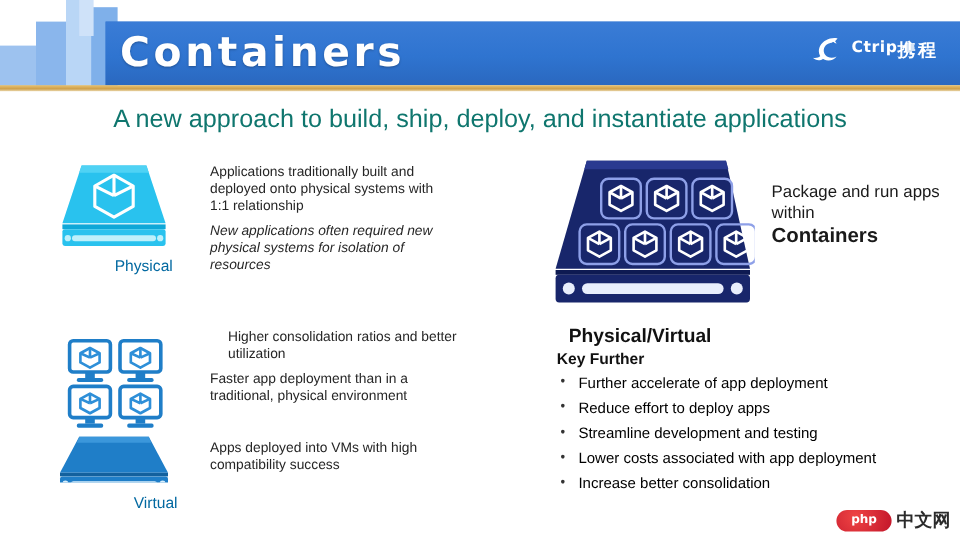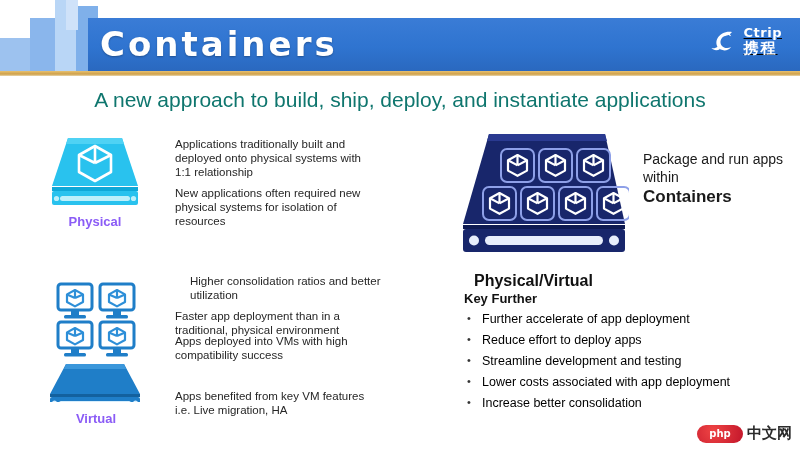--- a/index.html
+++ b/index.html
@@ -55,21 +55,21 @@
     background: linear-gradient(180deg,#e8c271 0%, #cfa049 60%, #e9d6ab 100%);
   }
 
   
   .ctrip-logo {
     position: absolute;
     right: 18px; top: 26px;
     display: flex; align-items: center; gap: 5px;
   }
   .ctrip-mark { width: 30px; height: 30px; position: relative; }
-  .ctrip-text { display: flex; flex-direction: column; line-height: 1; text-decoration: underline; }
+  .ctrip-text { display: flex; flex-direction: row; line-height: 1; }
   .ctrip-en {
     font-size: 13px; font-weight: bold; color: #ffffff;
     font-family: "DejaVu Sans", sans-serif; letter-spacing: .5px;
   }
   .ctrip-cn {
     font-size: 15px; font-weight: bold; color: #ffffff;
     font-family: "DejaVu Sans", sans-serif; letter-spacing: 2px; margin-top: 2px;
   }
 
   
@@ -86,23 +86,23 @@
   .para {
     position: absolute;
     font-size: 11.5px;
     line-height: 14px;
     color: #262626;
     width: 200px;
   }
   .icon-label {
     position: absolute;
     font-size: 13px;
-    font-weight: bold;
-    color: #8b5cf6;
-    text-align: center;
+    font-weight: normal;
+    color: #0369a1;
+    text-align: right;
   }
 
   
   .pkg-text {
     position: absolute;
     left: 643px; top: 150px;
     font-size: 14px; line-height: 18px; color: #1a1a1a;
     width: 150px;
   }
   .pkg-strong { font-size: 17px; font-weight: bold; display: block; margin-top: 2px; }
@@ -200,21 +200,21 @@
       <circle cx="87.5" cy="64.5" r="2.6" fill="#bdf0fb"></circle>
       <g fill="none" stroke="#ffffff" stroke-width="2.6" stroke-linejoin="round">
         <path d="M49 12 L65 21 L65 38 L49 47 L33 38 L33 21 Z"></path>
         <path d="M49 12 L49 29 M49 29 L65 21 M49 29 L33 21"></path>
       </g>
     </svg>
   </div>
   <div class="icon-label" style="left:46px; top:214px; width:98px;">Physical</div>
 
   <div class="para" style="left:175px; top:137px;">Applications traditionally built and deployed onto physical systems with 1:1 relationship</div>
-  <div class="para" style="left:175px; top:186px;">New applications often required new physical systems for isolation of resources</div>
+  <div class="para" style="left:175px; top:186px;font-style:italic;">New applications often required new physical systems for isolation of resources</div>
 
   <div class="gfx" style="left:44px; top:282px;">
     <svg width="104" height="120" viewBox="0 0 104 120">
 
       <g>
         <rect x="14" y="2" width="34" height="26" rx="3" fill="#ffffff" stroke="#1f7ec8" stroke-width="3"></rect>
         <rect x="27" y="28" width="8" height="5" fill="#1f7ec8"></rect>
         <rect x="20" y="33" width="22" height="3.4" rx="1.5" fill="#1f7ec8"></rect>
         <g fill="none" stroke="#2e8fd8" stroke-width="2.2" stroke-linejoin="round">
           <path d="M31 8 L39 12.4 L39 20 L31 24.4 L23 20 L23 12.4 Z"></path>
@@ -255,22 +255,21 @@
       <rect x="6" y="115" width="90" height="12" rx="2" fill="#1f7ec8"></rect>
       <rect x="15" y="119" width="72" height="4.5" rx="2.2" fill="#d7eefc"></rect>
       <circle cx="10.5" cy="121" r="2.5" fill="#d7eefc"></circle>
       <circle cx="91.5" cy="121" r="2.5" fill="#d7eefc"></circle>
     </svg>
   </div>
   <div class="icon-label" style="left:44px; top:411px; width:104px;">Virtual</div>
 
   <div class="para" style="left:190px; top:274px;">Higher consolidation ratios and better utilization</div>
   <div class="para" style="left:175px; top:309px;">Faster app deployment than in a traditional, physical environment</div>
-  <div class="para" style="left:175px; top:334px;">Apps deployed into VMs with high compatibility success</div>
-  <div class="para" style="left:175px; top:389px;">Apps benefited from key VM features i.e. Live migration, HA</div>
+  <div class="para" style="left:175px; top:367px;">Apps deployed into VMs with high compatibility success</div>
 
   <div class="gfx" style="left:459px; top:132px;">
     <svg width="170" height="122" viewBox="0 0 170 122">
       <path d="M30 2 L146 2 L166 92 L4 92 Z" fill="#18266b"></path>
       <path d="M30 2 L146 2 L148 9 L28 9 Z" fill="#2a3a90"></path>
 
       <g>
         <rect x="42" y="17" width="33" height="33" rx="6" fill="none" stroke="#8ea0e8" stroke-width="2"></rect>
         <g fill="none" stroke="#ffffff" stroke-width="2.2" stroke-linejoin="round">
           <path d="M58.5 23 L68 28.2 L68 38.6 L58.5 43.8 L49 38.6 L49 28.2 Z"></path>

